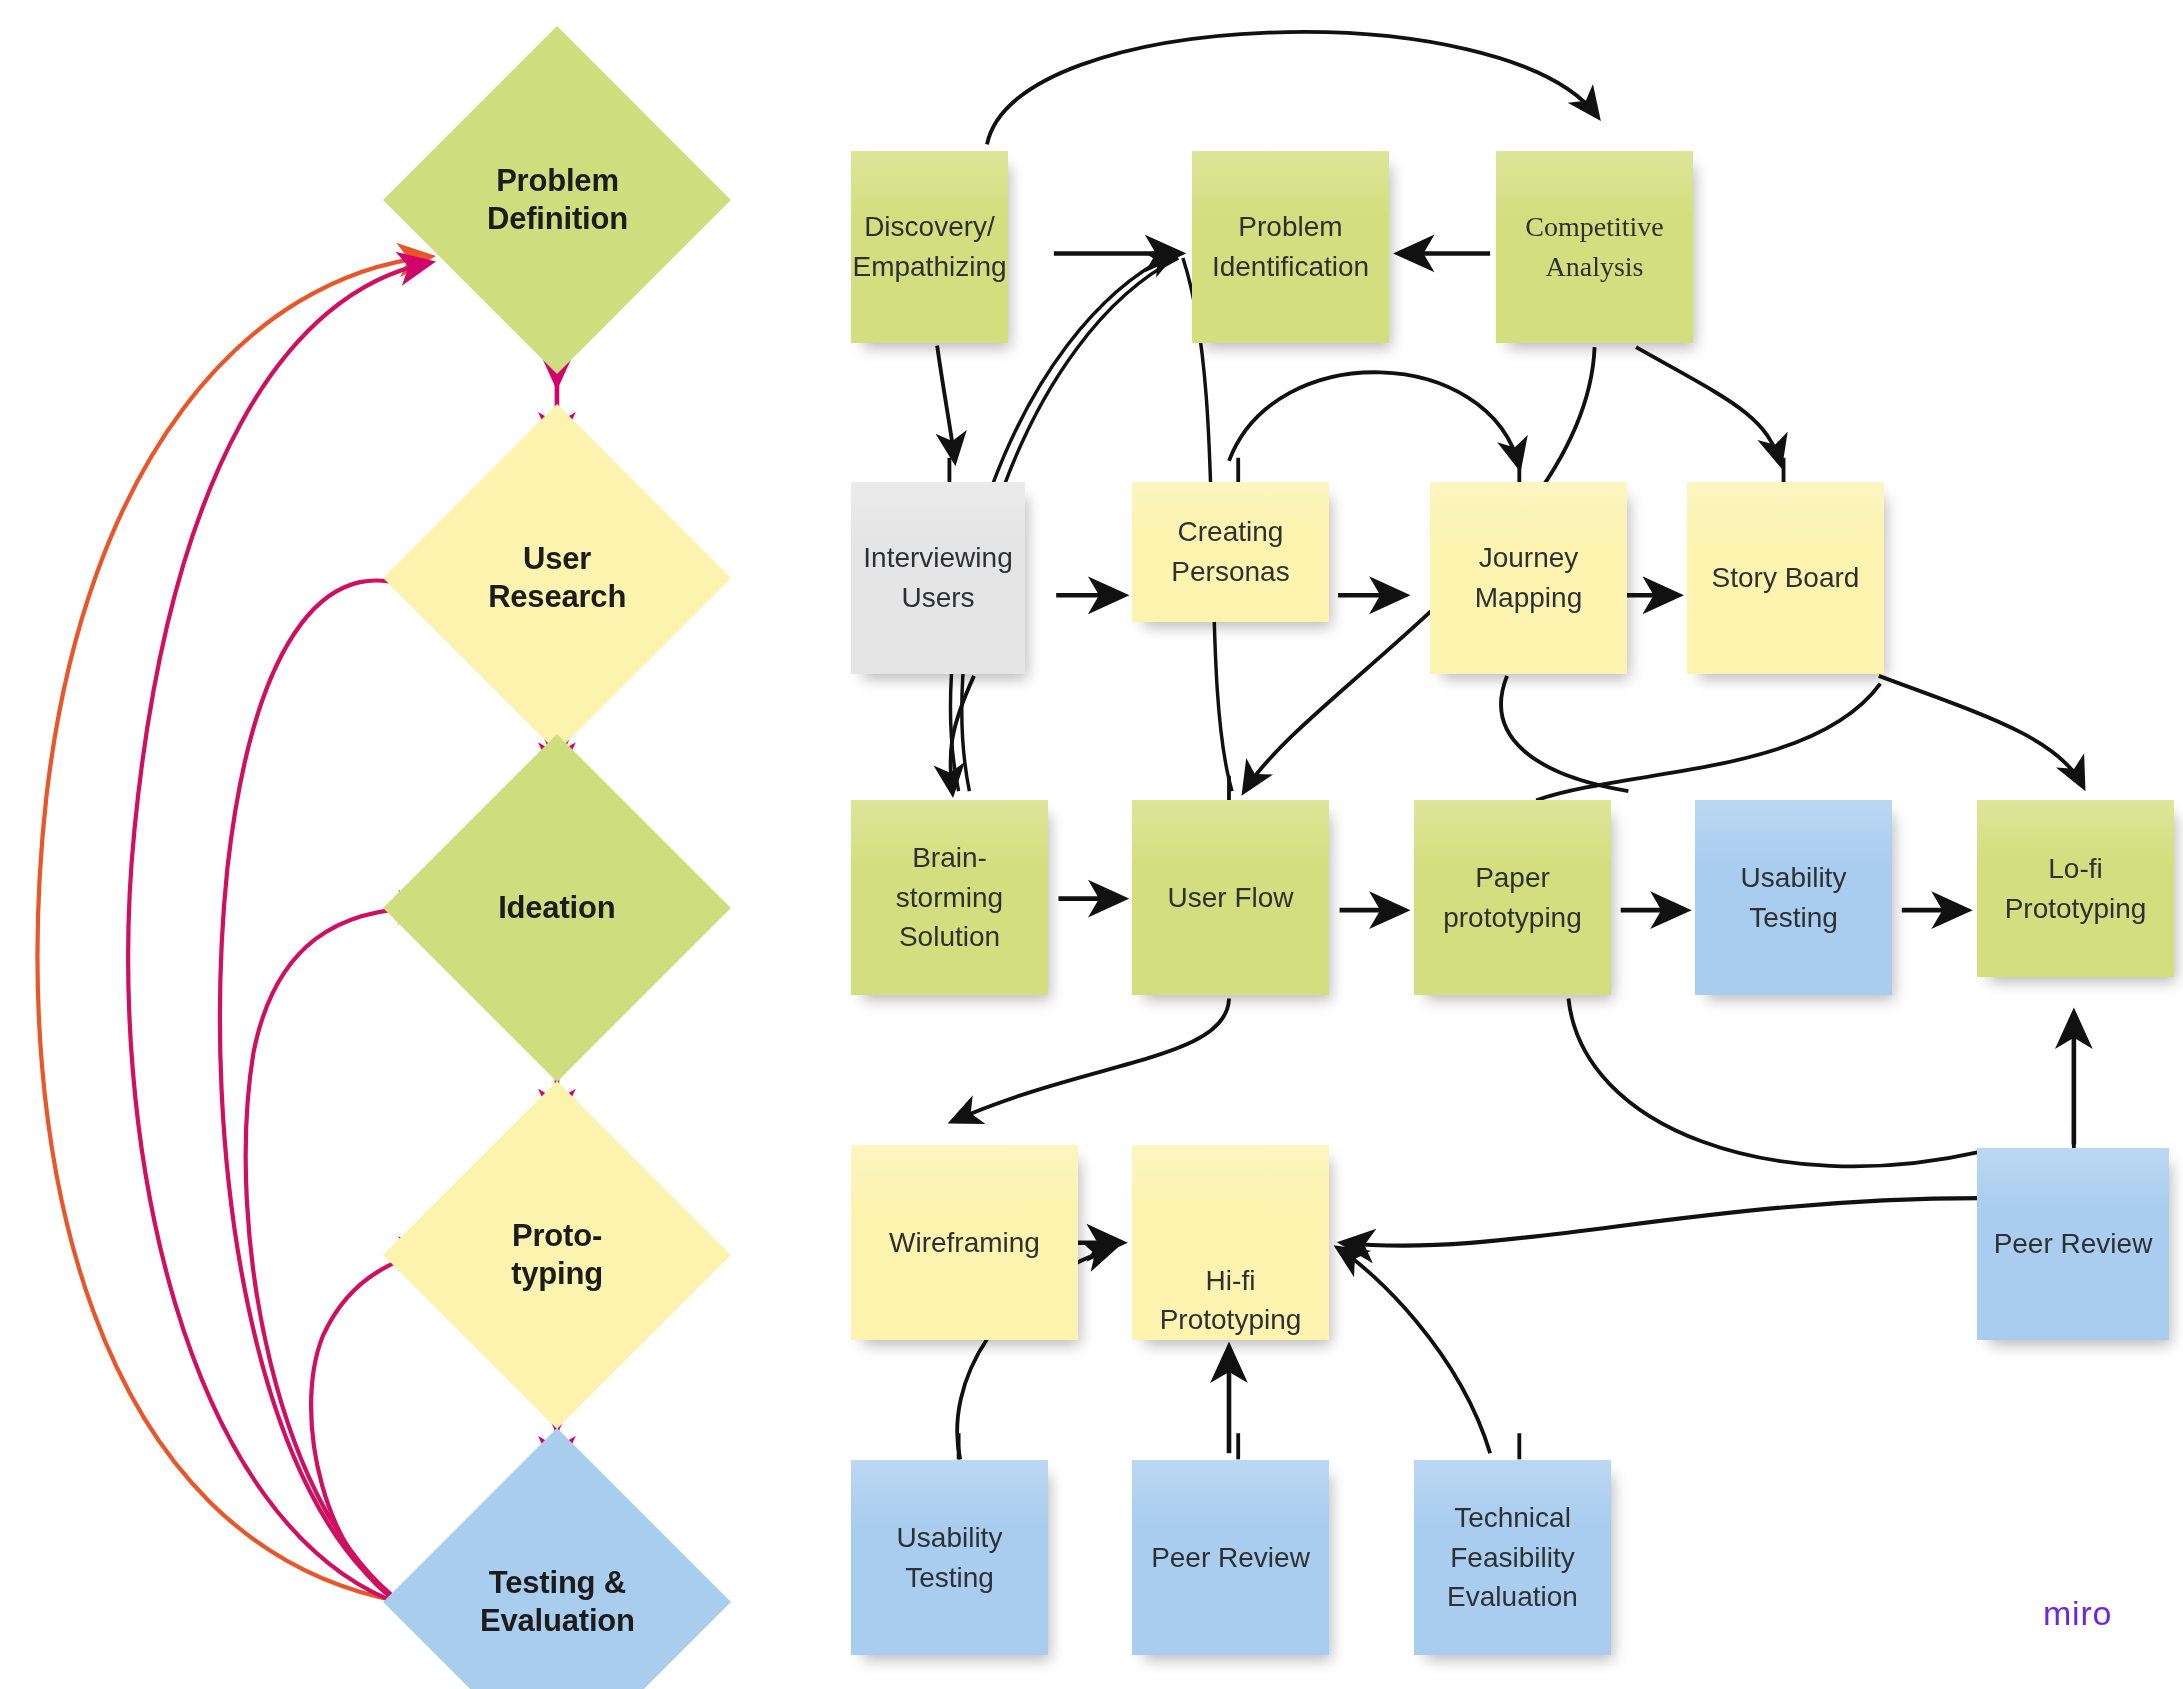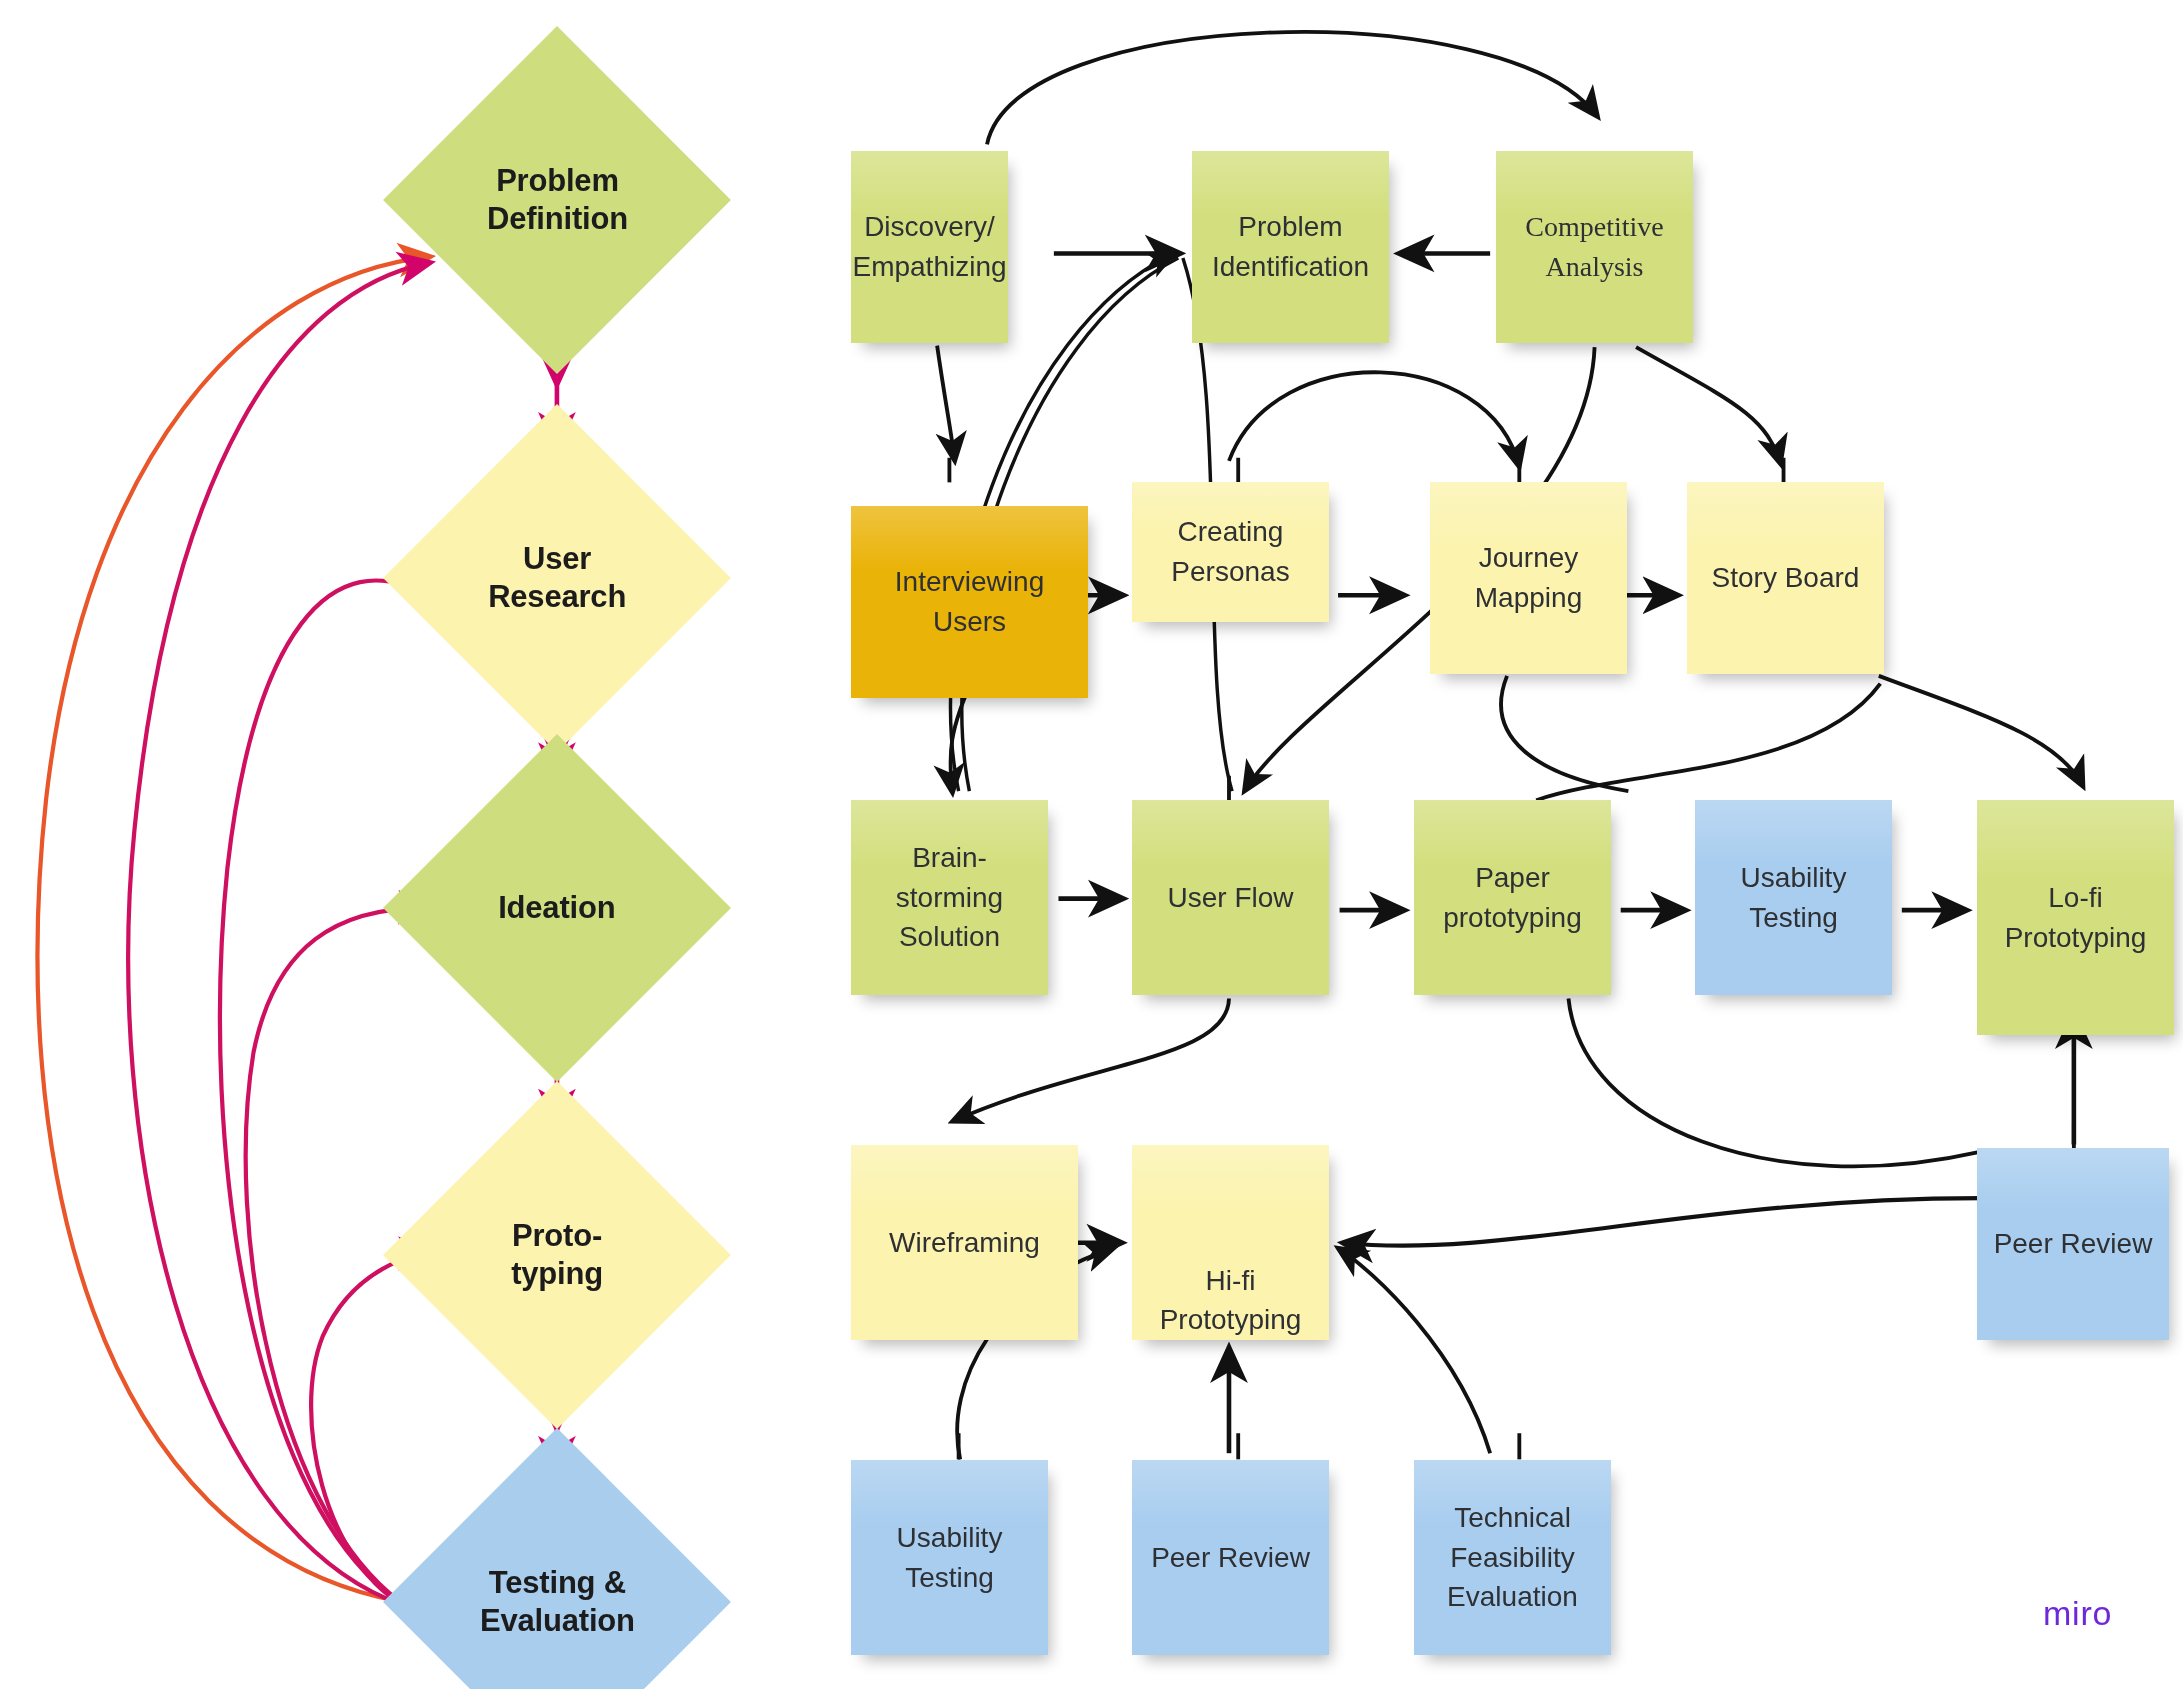--- a/index.html
+++ b/index.html
@@ -181,21 +181,21 @@
   </div>
   <div class="note" style="left:1192px;top:151px;width:197px;height:192px;background:#d3df7e;">
     <span class="nlabel" style="font-size:28px;">Problem
 Identification</span>
   </div>
   <div class="note" style="left:1496px;top:151px;width:197px;height:192px;background:#d3df7e;">
     <span class="nlabel" style="font-size:28px;font-family:Liberation Serif, serif;">Competitive
 Analysis</span>
   </div>
 
-  <div class="note" style="left:851px;top:506px;width:237px;height:192px;background:#eab308;">
+  <div class="note" style="left:851px;top:482px;width:174px;height:192px;background:#e5e5e5;">
     <span class="nlabel" style="font-size:28px;">Interviewing
 Users</span>
   </div>
   <div class="note" style="left:1132px;top:482px;width:197px;height:140px;background:#fbf3ae;">
     <span class="nlabel" style="font-size:28px;">Creating
 Personas</span>
   </div>
   <div class="note" style="left:1414px;top:482px;width:197px;height:192px;background:#fbf3ae;margin-left:16px;">
     <span class="nlabel" style="font-size:28px;">Journey
 Mapping</span>
@@ -213,21 +213,21 @@
     <span class="nlabel" style="font-size:28px;">Paper
 prototyping</span>
   </div>
   <div class="note" style="left:1132px;top:800px;width:197px;height:195px;background:#d3df7e;">
     <span class="nlabel" style="font-size:28px;">User Flow</span>
   </div>
   <div class="note" style="left:1695px;top:800px;width:197px;height:195px;background:#a8cdef;">
     <span class="nlabel" style="font-size:28px;">Usability
 Testing</span>
   </div>
-  <div class="note" style="left:1977px;top:800px;width:197px;height:235px;background:#d3df7e;">
+  <div class="note" style="left:1977px;top:800px;width:197px;height:177px;background:#d3df7e;">
     <span class="nlabel" style="font-size:28px;">Lo-fi
 Prototyping</span>
   </div>
 
   <div class="note" style="left:851px;top:1145px;width:227px;height:195px;background:#fbf3ae;text-align:right;">
     <span class="nlabel" style="font-size:28px;">Wireframing</span>
   </div>
   <div class="note" style="left:1132px;top:1145px;width:197px;height:195px;background:#fbf3ae;align-items:flex-end;">
     <span class="nlabel" style="font-size:28px;">Hi-fi
 Prototyping</span>

